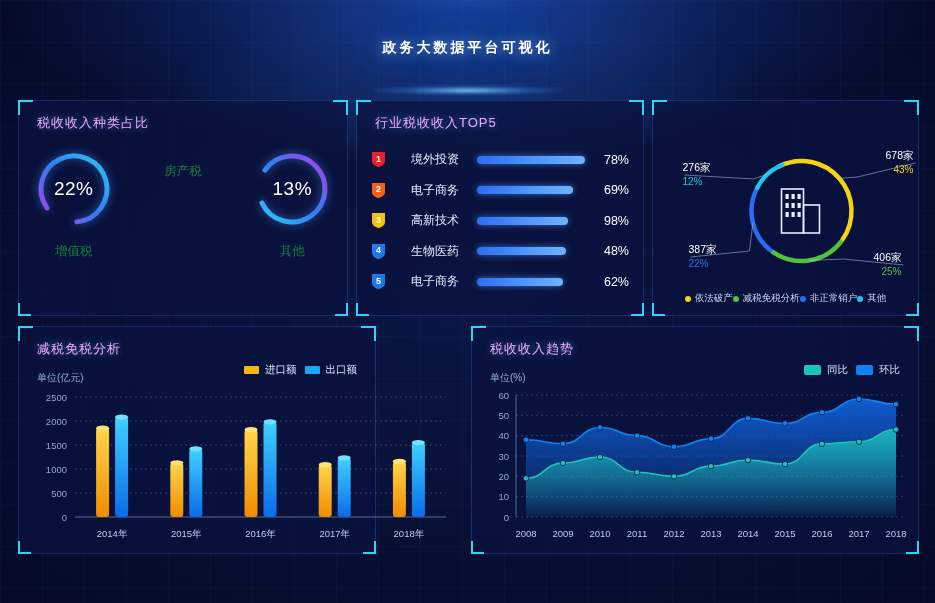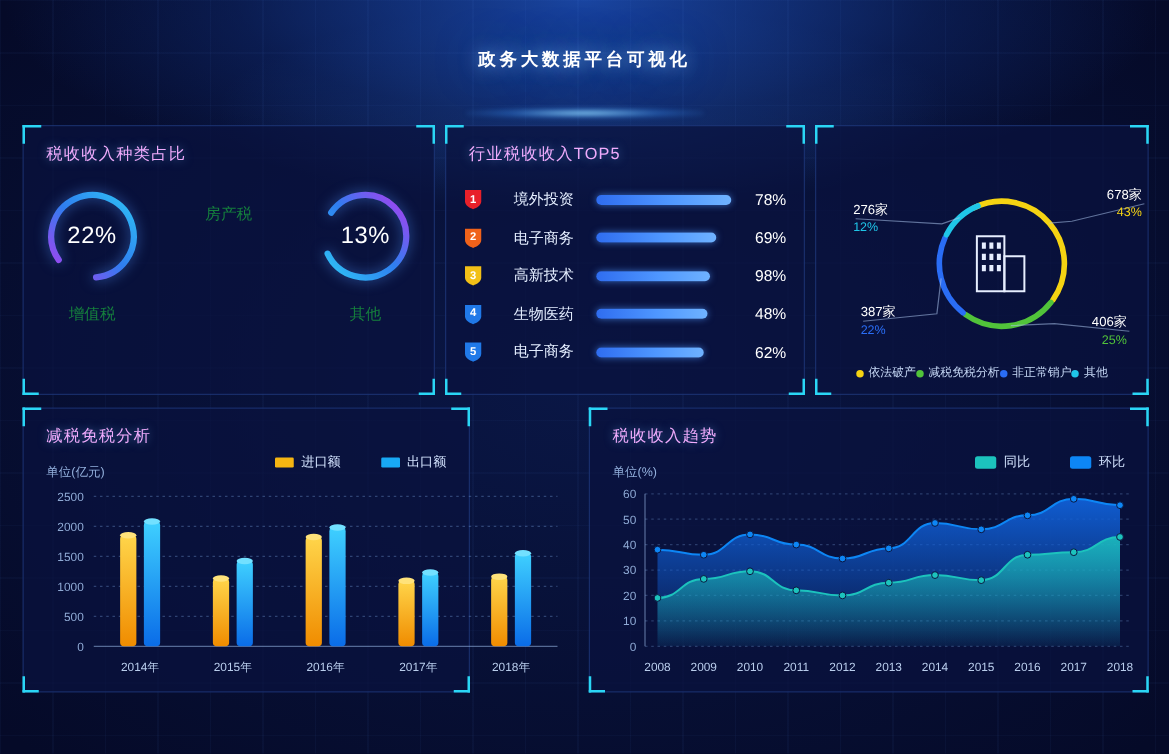--- a/index.html
+++ b/index.html
@@ -106,21 +106,21 @@
   .donut-wrap svg { position: absolute; left: 50%; top: 0; transform: translateX(-50%); }
   .donut-legend {
     position: absolute; bottom: 10px; left: 0; width: 100%;
     display: flex; justify-content: center; align-items: center;
   }
   .legend-item { display: flex; align-items: center; gap: 4px; font-size: 9.5px; color: #c6d8f5; }
   .legend-dot { width: 6px; height: 6px; border-radius: 50%; }
 
   
   .unit-label { position: absolute; top: 44px; left: 18px; font-size: 10px; color: #93b0dd; }
-  .chart-legend { position: absolute; top: 36px; right: 18px; display: flex; gap: 32px; align-items: center; }
+  .chart-legend { position: absolute; top: 36px; right: 18px; display: flex; gap: 8px; align-items: center; }
   .chart-legend .legend-item { font-size: 10.5px; color: #d4e4ff; gap: 6px; }
   .legend-swatch { width: 15px; height: 8px; border-radius: 1px; }
   .legend-swatch.round { width: 17px; height: 10px; border-radius: 2px; }
 
   .plot { position: absolute; left: 0; top: 58px; width: 100%; height: 160px; }
   .plot svg { display: block; }
 
   .axis-text { font-size: 9.5px; fill: #8ea9d4; font-family: "Liberation Sans", sans-serif; }
   .axis-text-x { font-size: 9.5px; fill: #b9cdec; font-family: "Liberation Sans", sans-serif; }
   .donut-cnt { font-size: 10.5px; font-family: "Liberation Sans", sans-serif; }

